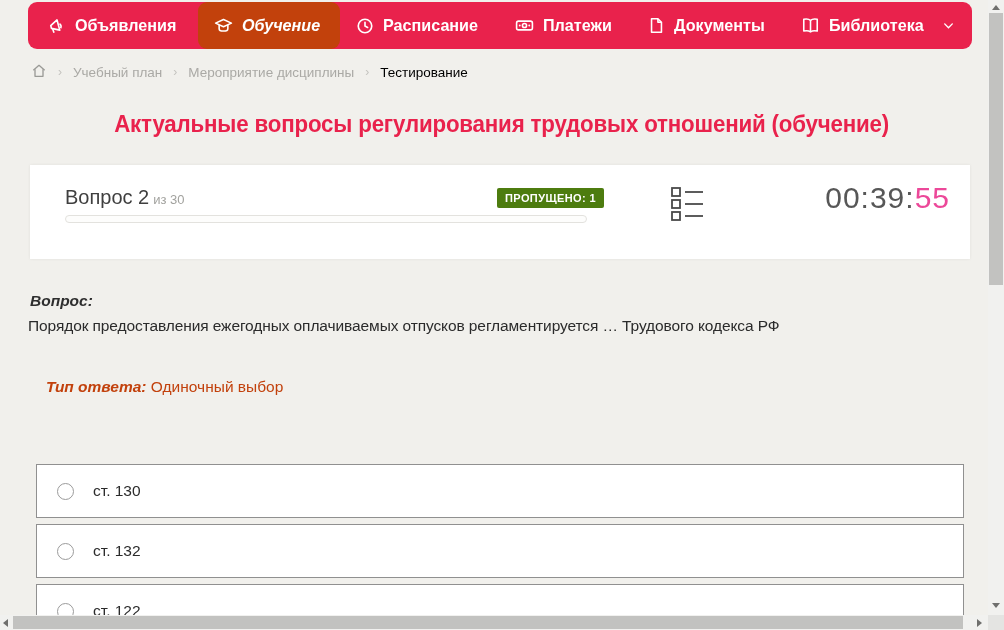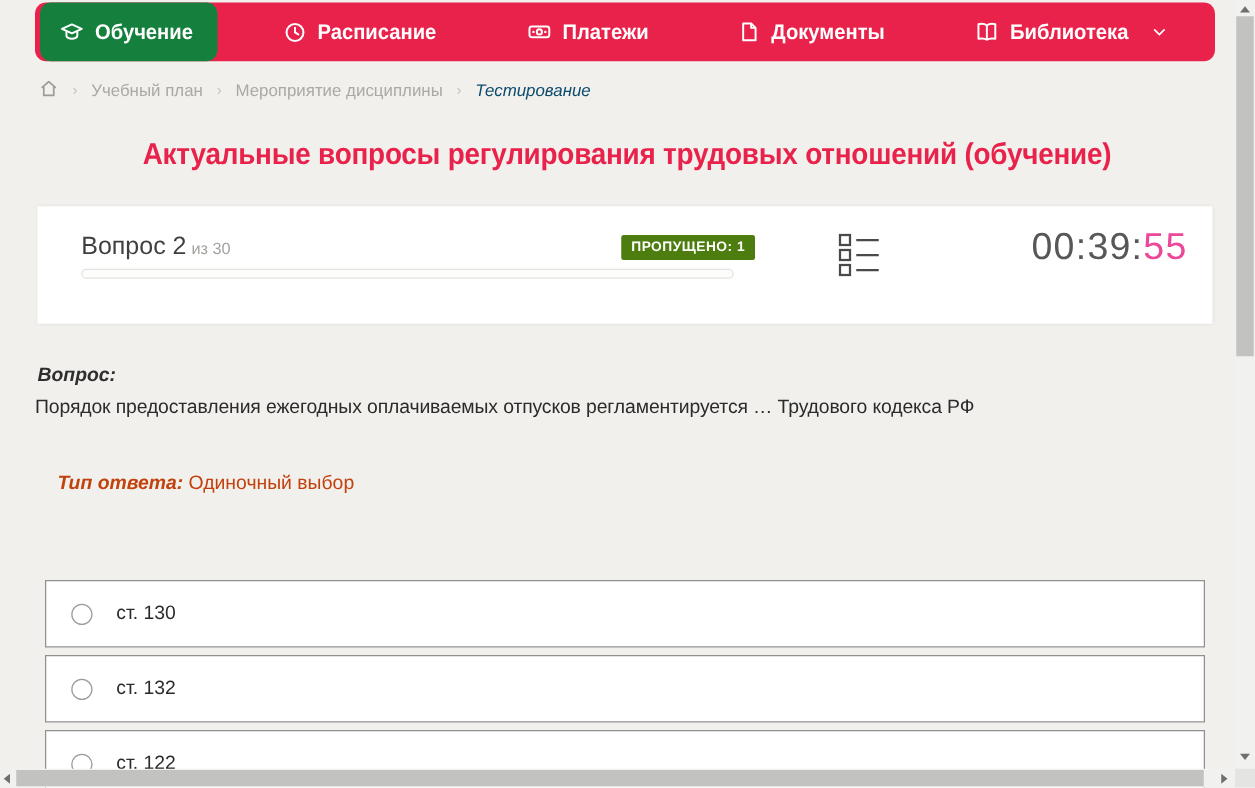--- a/index.html
+++ b/index.html
@@ -15,31 +15,31 @@
     position:absolute; left:28px; top:2px; width:944px; height:47px;
     background:#e9224c; border-radius:9px;
     display:flex; align-items:center; justify-content:space-between;
     padding:0 22px 0 4px;
   }
   .nav-item {
     display:flex; align-items:center; gap:9px;
     color:#fff; font-size:17px; font-weight:bold;
     padding:0 16px; height:47px; cursor:pointer; white-space:nowrap;
   }
-  .nav-item.active { background:#15803d; border-radius:9px; }
+  .nav-item.active { background:#c2410c; border-radius:9px;font-style:italic; }
   .nav-item svg { display:block; }
   .nav-label { display:inline-block; transform:scaleX(0.95); transform-origin:left center; }
   
   .breadcrumb {
     position:absolute; left:31px; top:62px; height:20px;
     display:flex; align-items:center; gap:11px;
     font-size:13.5px; color:#aaa9a5;
   }
   .crumb { color:#aaa9a5; cursor:pointer; }
-  .crumb.current { color:#0c4a6e; cursor:default;font-style:italic; }
+  .crumb.current { color:#000000; cursor:default; }
   .crumb-sep { color:#c4c3bf; font-size:12px; }
   
   .title-wrap { position:absolute; left:0; top:110px; width:1004px; text-align:center; }
   .page-title {
     display:inline-block; color:#e9224c; font-size:24px; font-weight:bold;
     transform:scaleX(0.93); transform-origin:center; letter-spacing:-0.2px;
   }
   
   .qcard {
     position:absolute; left:30px; top:165px; width:940px; height:94px;
@@ -89,20 +89,30 @@
   .arr-up    { left:4px; top:5px;  border-left:4px solid transparent; border-right:4px solid transparent; border-bottom:5px solid #6f6f6d; }
   .arr-down  { left:4px; top:603px; border-left:4px solid transparent; border-right:4px solid transparent; border-top:5px solid #6f6f6d; }
   .arr-left  { left:3px; top:4px;  border-top:4px solid transparent; border-bottom:4px solid transparent; border-right:5px solid #6f6f6d; }
   .arr-right { left:977px; top:4px; border-top:4px solid transparent; border-bottom:4px solid transparent; border-left:5px solid #6f6f6d; }
 </style>
 </head>
 <body>
 
 <div class="nav">
 
+  <div class="nav-item">
+    <span>
+      <svg width="18" height="18" viewBox="0 0 24 24" fill="none" stroke="#fff" stroke-width="2.2" stroke-linejoin="round">
+        <path d="M4 10 L14 5 L14 19 L4 14 Z" transform="rotate(-15 9 12)"></path>
+        <path d="M6 15 L8 21"></path>
+        <path d="M16 9 a4 4 0 0 1 0 6" transform="rotate(-15 16 12)"></path>
+      </svg>
+    </span>
+    <span class="nav-label">Объявления</span>
+  </div>
 
   <div class="nav-item active">
     <span>
       <svg width="19" height="19" viewBox="0 0 24 24" fill="none" stroke="#fff" stroke-width="2" stroke-linejoin="round">
         <path d="M2 9 L12 4.5 L22 9 L12 13.5 Z"></path>
         <path d="M6.5 11.5 V16 C6.5 17.6 9 19 12 19 C15 19 17.5 17.6 17.5 16 V11.5"></path>
       </svg>
     </span>
     <span class="nav-label">Обучение</span>
   </div>

